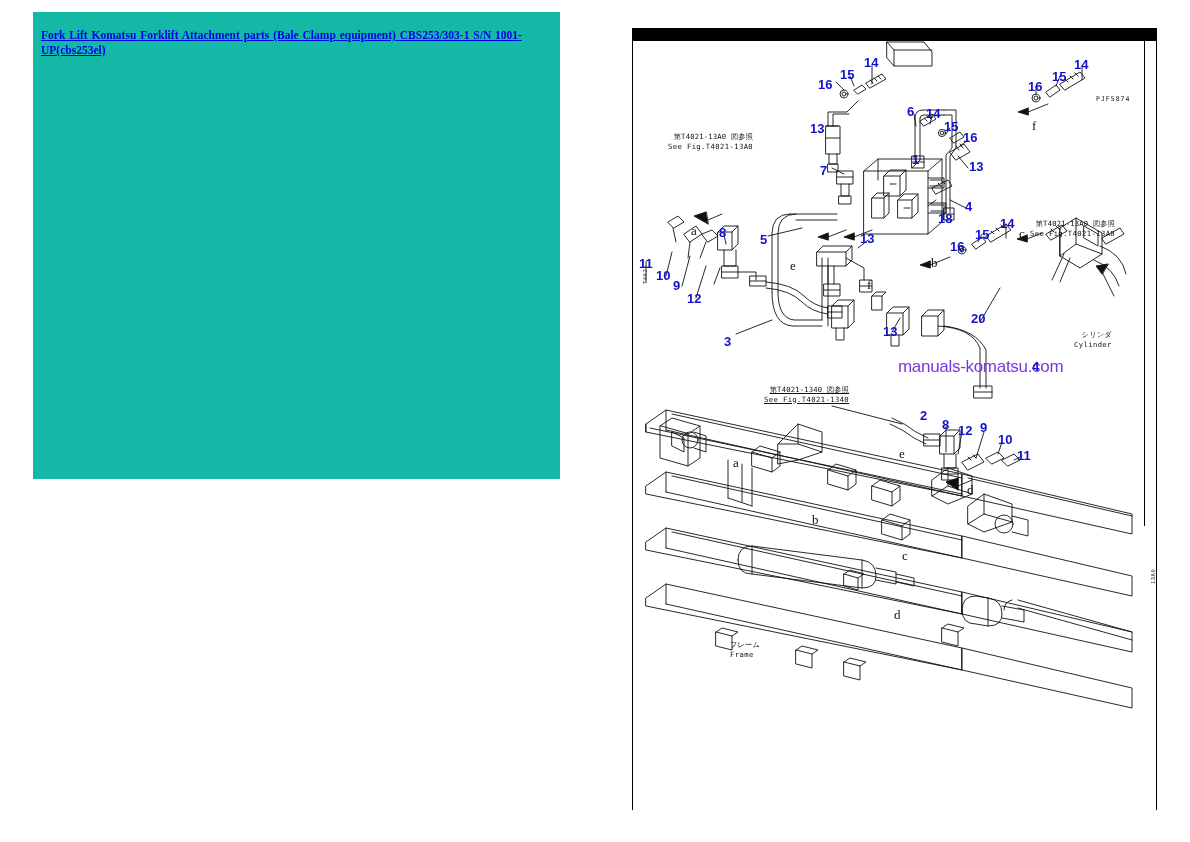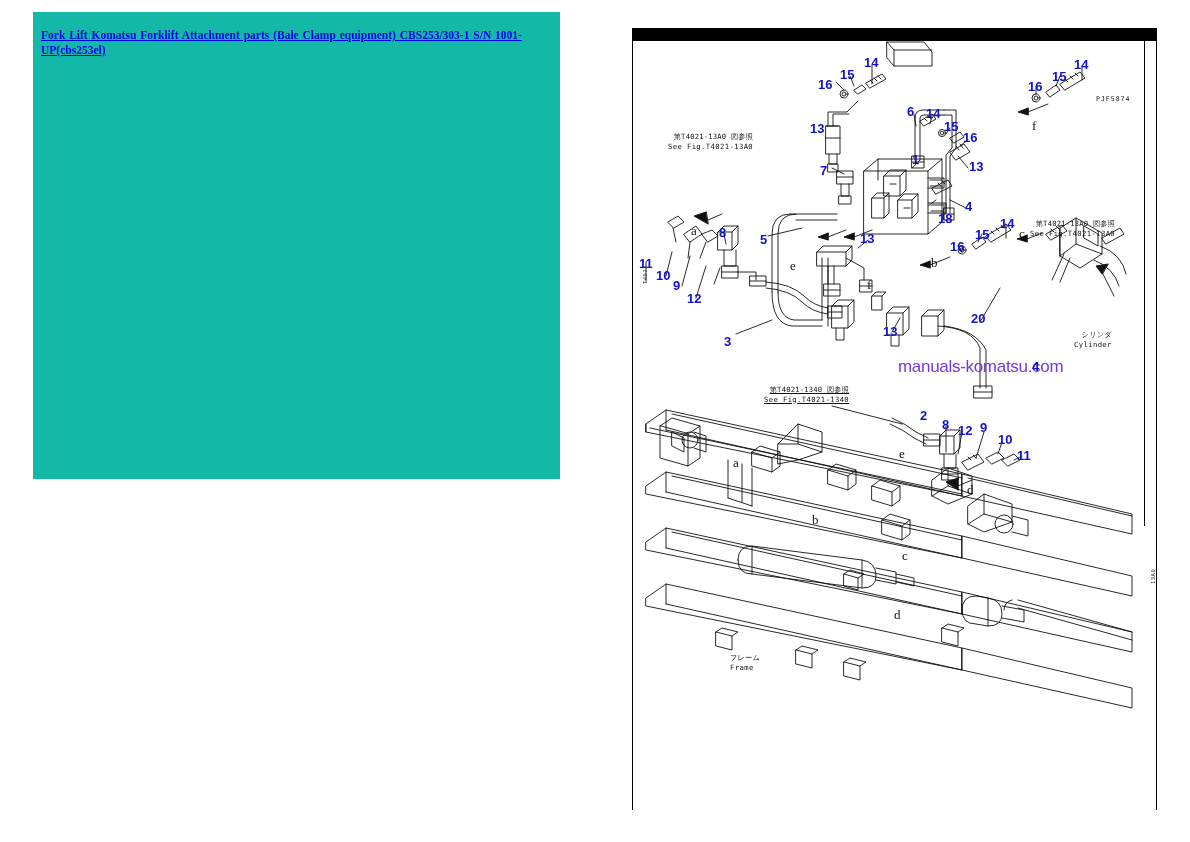--- a/index.html
+++ b/index.html
@@ -511,21 +511,21 @@
     <div class="refnote" style="left:132px; top:357px;text-decoration:underline;">
       <div class="jp">第T4021-1340 図参照</div>
       <div>See Fig.T4021-1340</div>
     </div>
 
     <div class="refnote" style="left:442px; top:302px;">
       <div class="jp">シリンダ</div>
       <div>Cylinder</div>
     </div>
 
-    <div class="refnote" style="left:98px; top:625px;">
+    <div class="refnote" style="left:98px; top:612px;">
       <div class="jp">フレーム</div>
       <div>Frame</div>
     </div>
 
     <div id="watermark">manuals-komatsu.com</div>
 
     <div id="callout-layer">
         <div class="callout" style="left: 186px; top: 50px; color: rgb(17, 17, 204);">16</div>
         <div class="callout" style="left: 208px; top: 40px; color: rgb(17, 17, 204);">15</div>
         <div class="callout" style="left: 232px; top: 28px; color: rgb(17, 17, 204);">14</div>

